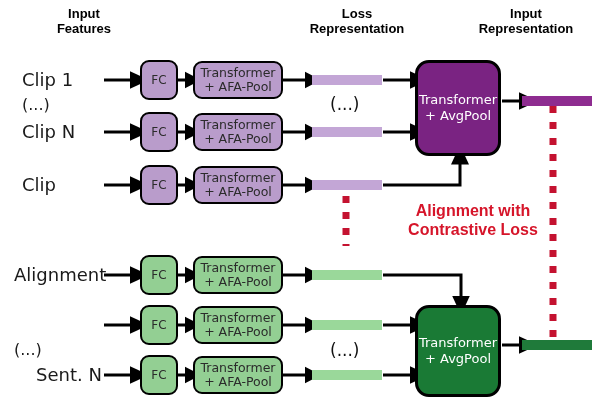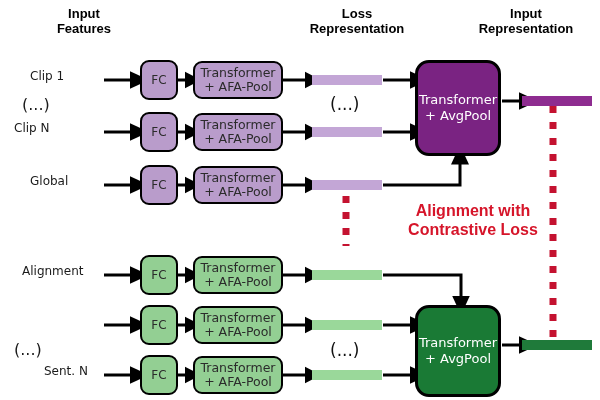--- a/index.html
+++ b/index.html
@@ -19,25 +19,24 @@
     position: absolute;
     font-weight: bold;
     font-size: 13px;
     color: #000000;
     text-align: center;
     line-height: 1.18;
     white-space: pre;
   }
   .row-label {
     position: absolute;
-    font-size: 12px;
+    font-size: 18px;
     color: #1a1a1a;
     white-space: nowrap;
     font-family: "DejaVu Sans", sans-serif;
-    margin-left: 8px;
   }
   .ellipsis-label {
     position: absolute;
     font-size: 16px;
     color: #1a1a1a;
     white-space: nowrap;
     font-family: "DejaVu Sans", sans-serif;
   }
   .mid-ellipsis {
     position: absolute;
@@ -180,22 +179,22 @@
     </g>
 
     <line x1="502" y1="345" x2="520" y2="345" stroke="#000" stroke-width="3" fill="none" marker-end="url(#ah)"></line>
 
     <line x1="346" y1="196" x2="346" y2="246" stroke="#c41230" stroke-width="7" stroke-dasharray="7 9" fill="none"></line>
     <line x1="553" y1="106" x2="553" y2="344" stroke="#c41230" stroke-width="7" stroke-dasharray="7 9" fill="none"></line>
   </svg>
 
   <div class="row-label" style="left:22px; top:69px;">Clip 1</div>
   <div class="ellipsis-label" style="left:22px; top:95px;">(...)</div>
-  <div class="row-label" style="left:6px; top:121px;">Clip N</div>
-  <div class="row-label" style="left:22px; top:174px;">Global</div>
+  <div class="row-label" style="left:22px; top:121px;">Clip N</div>
+  <div class="row-label" style="left:22px; top:174px;">Clip</div>
 
   <div class="fc-box" style="left:140px; top:60px; width:38px; height:40px; background:#b99ccb;">FC</div>
   <div class="fc-box" style="left:140px; top:112px; width:38px; height:40px; background:#b99ccb;">FC</div>
   <div class="fc-box" style="left:140px; top:165px; width:38px; height:40px; background:#b99ccb;">FC</div>
 
   <div class="tf-box" style="left:193px; top:61px; width:90px; height:38px; background:#b99ccb;">
     <span>Transformer</span>
     <span>+ AFA-Pool</span>
   </div>
   <div class="tf-box" style="left:193px; top:113px; width:90px; height:38px; background:#b99ccb;">

